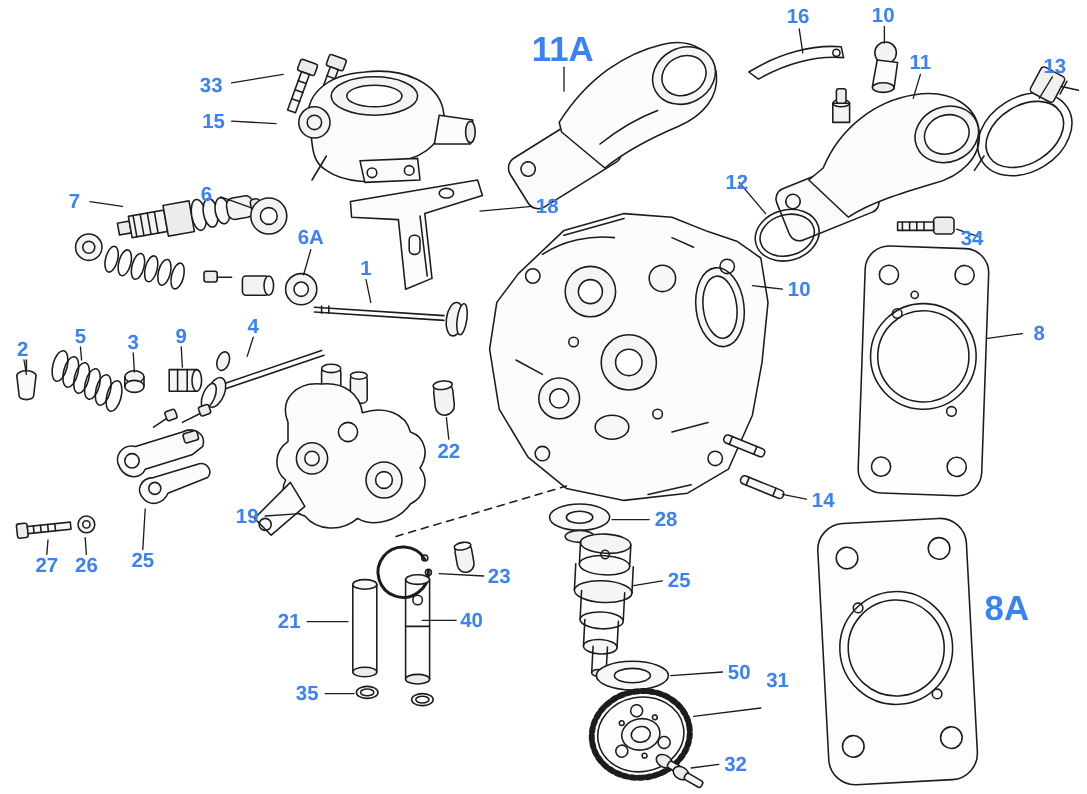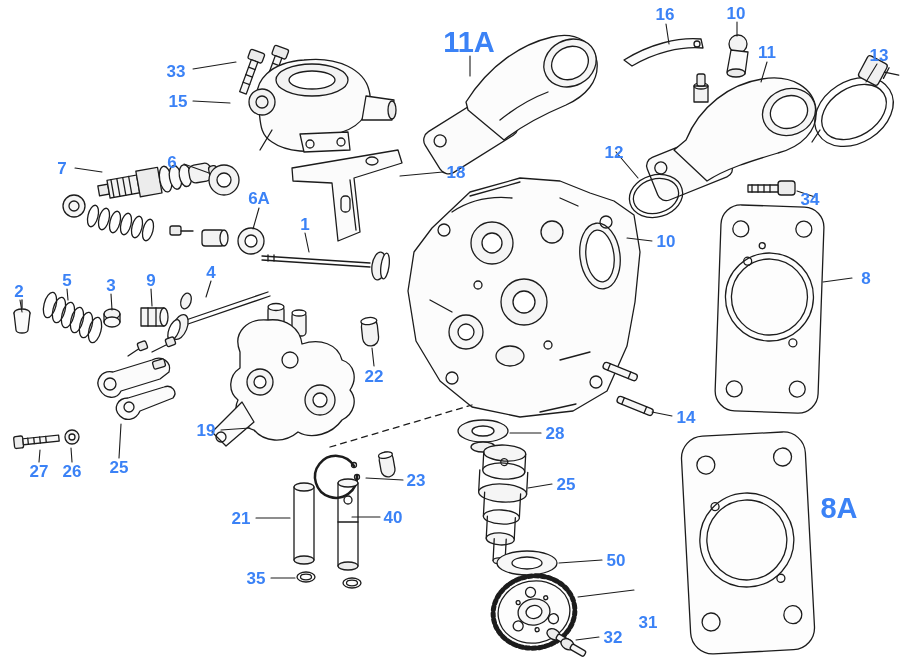--- a/index.html
+++ b/index.html
@@ -448,16 +448,16 @@
   <div class="callout" style="left:39px;top:471px">27</div>
   <div class="callout" style="left:72px;top:471px">26</div>
   <div class="callout" style="left:119px;top:467px">25</div>
   <div class="callout" style="left:416px;top:480px">23</div>
   <div class="callout" style="left:566px;top:484px">25</div>
   <div class="callout" style="left:241px;top:518px">21</div>
   <div class="callout" style="left:393px;top:517px">40</div>
   <div class="callout big" style="left:839px;top:508px">8A</div>
   <div class="callout" style="left:616px;top:560px">50</div>
   <div class="callout" style="left:256px;top:578px">35</div>
-  <div class="callout" style="left:648px;top:622px">31</div>
+  <div class="callout" style="left:648px;top:567px">31</div>
   <div class="callout" style="left:613px;top:637px">32</div>
 
 </div>
 
 </body></html>

